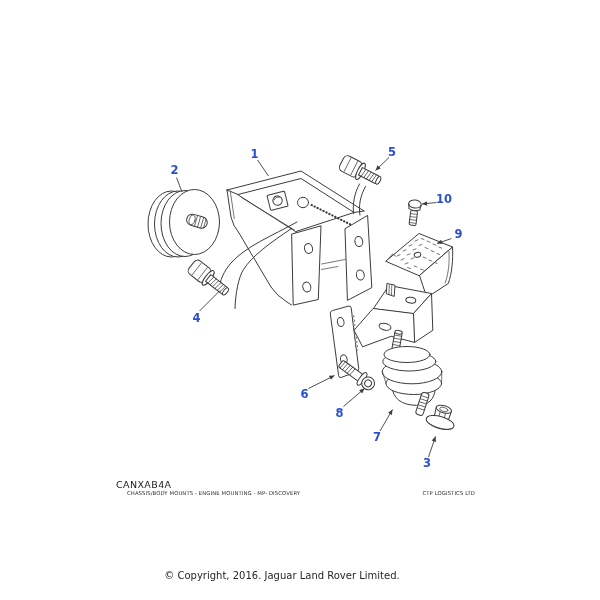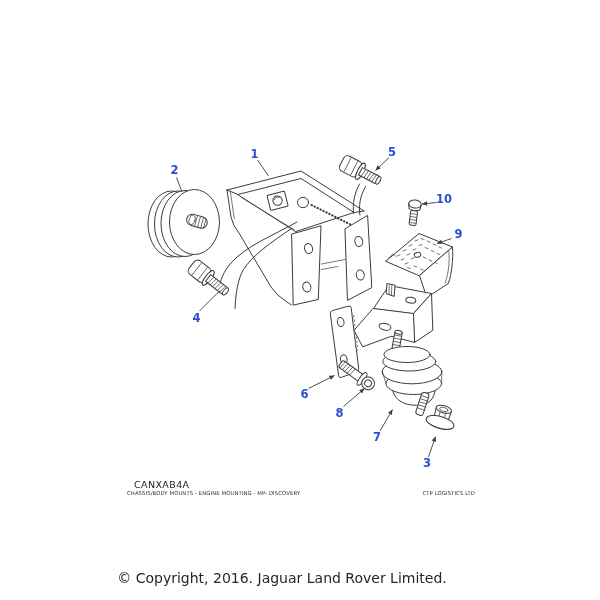--- a/index.html
+++ b/index.html
@@ -10,24 +10,24 @@
   .s  {stroke:#3c3c3c;stroke-width:1;fill:none;stroke-linecap:round;stroke-linejoin:round;}
   .sf {stroke:#3c3c3c;stroke-width:1;fill:#ffffff;stroke-linecap:round;stroke-linejoin:round;}
   .fw {fill:#ffffff;stroke:none;}
   .thin{stroke:#3c3c3c;stroke-width:.7;fill:none;stroke-linecap:round;}
   .dots{stroke:#3c3c3c;stroke-width:2.1;fill:none;stroke-linecap:round;stroke-dasharray:.4 2.9;}
   .serr{stroke:#3c3c3c;stroke-width:2.4;fill:none;stroke-dasharray:1.8 2.5;}
   .serrw{stroke:#ffffff;stroke-width:.9;fill:none;stroke-dasharray:1.8 2.5;}
   .ldr{stroke:#3c3c3c;stroke-width:.9;fill:none;}
   .num{font-family:"DejaVu Sans","Liberation Sans",sans-serif;font-size:11.5px;font-weight:bold;text-anchor:middle;}
   
-  .footer-code{position:absolute;left:134px;top:479px;font-size:9.5px;color:#1a1a1a;letter-spacing:.4px;}
+  .footer-code{position:absolute;left:116px;top:479px;font-size:9.5px;color:#1a1a1a;letter-spacing:.4px;}
   .footer-sub{position:absolute;left:127px;top:490px;font-size:5.3px;color:#2e2e2e;letter-spacing:.1px;}
   .footer-vendor{position:absolute;right:125px;top:490px;font-size:5.3px;color:#2e2e2e;letter-spacing:.1px;}
-  .footer-copy{position:absolute;left:0;top:570px;width:564px;text-align:center;font-size:14px;color:#262626;}
+  .footer-copy{position:absolute;left:0;top:570px;width:564px;text-align:center;font-size:10px;color:#262626;}
 </style>
 </head>
 <body>
 
 <div class="page">
 
 <svg width="600" height="600" viewBox="0 0 600 600">
   <defs>
     <marker id="arw" markerWidth="7" markerHeight="6" refX="5.4" refY="2.6" orient="auto" markerUnits="userSpaceOnUse">
       <path d="M0.3,0.3 L5.4,2.6 L0.3,4.9 Z" fill="#3c3c3c"></path>

